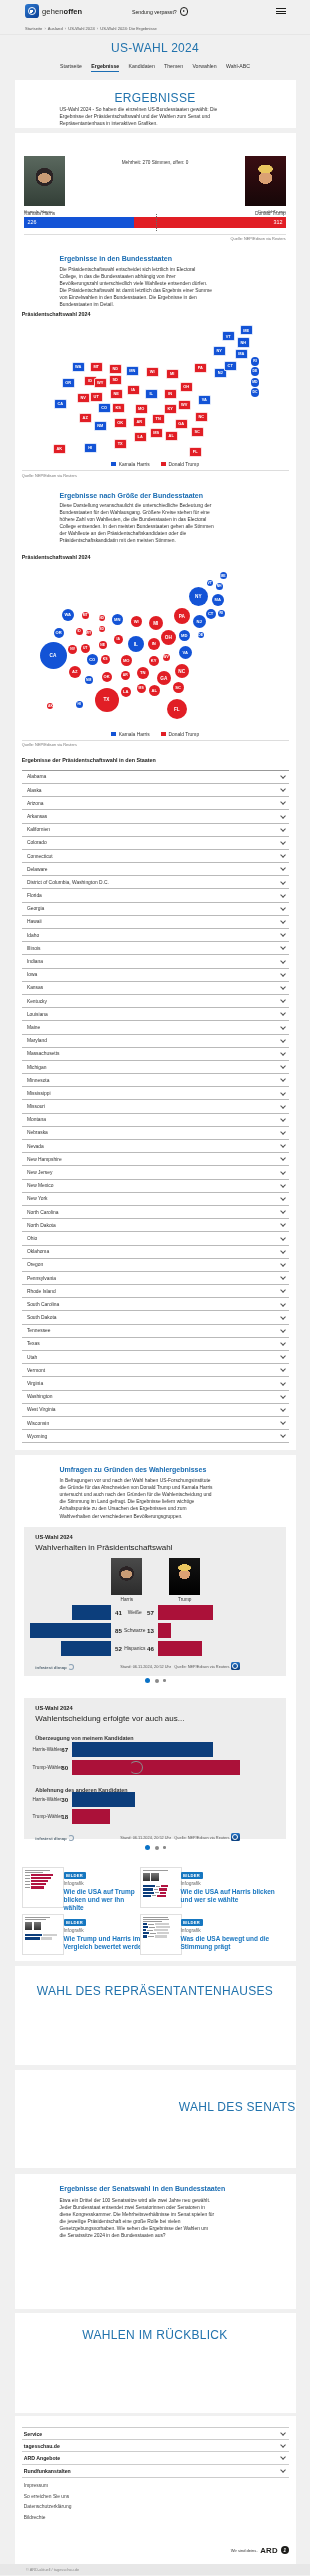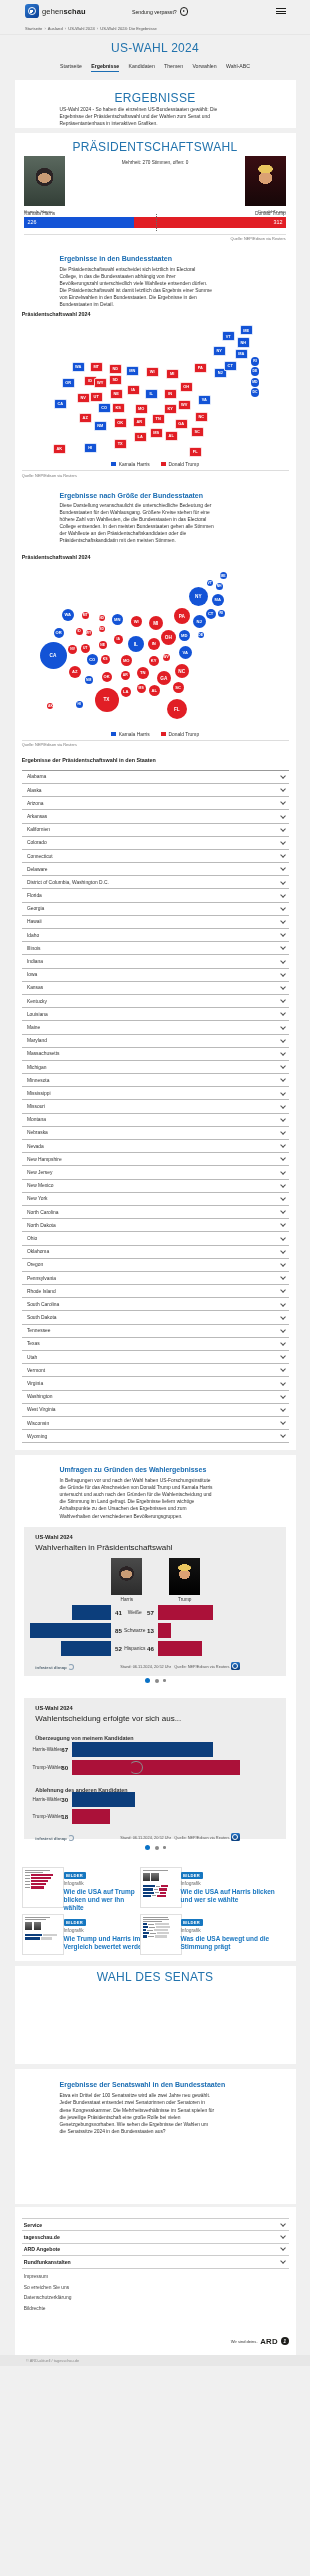--- a/index.html
+++ b/index.html
@@ -124,21 +124,21 @@
 </head>
 <body>
 
 <div class="page">
 
   <header class="header">
     <div class="logo">
       <span class="logo-icon">
           <i></i>
         </span>
-      <span class="logo-text"><span>gehen</span><b>schau</b></span>
+      <span class="logo-text"><span>gehen</span><b>offen</b></span>
     </div>
     <div class="missed">
       <span>Sendung verpasst?</span>
       <span class="play"></span>
     </div>
     <div class="burger">
         <i></i>
         <i></i>
         <i></i>
       </div>
@@ -154,21 +154,20 @@
         <div class="tab">Wahl-ABC</div>
       </nav>
   </header>
 
   <section class="card c1">
     <h2 class="h-big abs" style="left:0;top:11.4px;width:281px;">ERGEBNISSE</h2>
     <p class="p abs" style="left:45px;top:26px;width:171px;">US-Wahl 2024 - So haben die einzelnen US-Bundesstaaten gewählt: Die Ergebnisse der Präsidentschaftswahl und der Wahlen zum Senat und Repräsentantenhaus in interaktiven Grafiken.</p>
   </section>
 
   <section class="card c2">
-    <h2 class="h-big abs" style="left:0;top:7.2px;width:281px;">PRÄSIDENTSCHAFTSWAHL</h2>
     <div class="abs" style="left:0;top:27px;width:281px;text-align:center;font-size:4.7px;color:#333;">Mehrheit: 270 Stimmen, offen: 0</div>
     <div class="photo harris"></div>
     <div class="photo trump"></div>
     <div class="cap" style="left:9.8px;">Kamala Harris</div>
     <div class="cap" style="right:9.8px;text-align:right;">Donald Trump</div>
     <div class="bar-lab" style="left:9.8px;">Kamala Harris</div>
     <div class="bar-lab" style="right:9.8px;">Donald Trump</div>
     <div id="pres-bar">
         <div class="seg" style="width: 42.0074%; background: rgb(19, 83, 214);"></div>
         <div class="seg" style="flex: 1 1 0%; background: rgb(225, 30, 37);"></div>
@@ -557,21 +556,21 @@
       </div>
     </div>
     <div class="dots" style="top:223px;">
       <span class="dot d1"></span>
       <span class="dot d2"></span>
       <span class="dot d3"></span>
     </div>
 
     <div class="ibox" id="box2">
       <div class="kick">US-Wahl 2024</div>
-      <div class="ttl">Wahlentscheidung erfolgte vor sich aus...</div>
+      <div class="ttl">Wahlentscheidung erfolgte vor auch aus...</div>
       <div id="dec-area">
           <div class="glab" style="top: 37px;">Überzeugung von meinem Kandidaten</div>
           <div class="dec-row" style="top: 44px;">
             <span class="lab">Harris-Wähler</span>
             <span class="val">67</span>
             <span class="bar" style="width: 141px; background: rgb(12, 62, 124);"></span>
           </div>
           <div class="dec-row" style="top: 62px;">
             <span class="lab">Trump-Wähler</span>
             <span class="val">80</span>
@@ -697,30 +696,36 @@
           <div class="trow">
             <span class="tbar navy" style="width: 4.7px;"></span>
             <span class="tl" style="width: 6.2px; margin: 0px;"></span>
             <span class="tbar gray" style="width: 11.4px;"></span>
           </div>
         </div>
         <div class="t-text" style="left: 166px; top: 461px; width: 98px;"><span class="badge">BILDER</span><div class="kicker">Infografik</div><div class="t-title">Was die USA bewegt und die Stimmung prägt</div></div>
       </div>
   </section>
 
+  <section class="card c4">
+    <h2 class="h-big abs" style="left:0;top:17.6px;width:281px;">WAHL DES REPRÄSENTANTENHAUSES</h2>
+  </section>
 
   <section class="card c5">
-    <h2 class="h-big abs" style="left:0;top:4px;width:281px;">WAHL DES SENATS</h2>
+    <h2 class="h-big abs" style="left:0;top:30px;width:281px;text-align:right;">WAHL DES SENATS</h2>
   </section>
 
   <section class="card c6">
     <h3 class="h-sub abs" style="left:45px;top:11.4px;">Ergebnisse der Senatswahl in den Bundesstaaten</h3>
     <p class="p abs" style="left:45px;top:23px;width:155px;">Etwa ein Drittel der 100 Senatssitze wird alle zwei Jahre neu gewählt. Jeder Bundesstaat entsendet zwei Senatorinnen oder Senatoren in diese Kongresskammer. Die Mehrheitsverhältnisse im Senat spielen für die jeweilige Präsidentschaft eine große Rolle bei vielen Gesetzgebungsvorhaben. Wie sehen die Ergebnisse der Wahlen um die Senatssitze 2024 in den Bundesstaaten aus?</p>
   </section>
 
+  <section class="card c7">
+    <h2 class="h-big abs" style="left:0;top:14.5px;width:281px;">WAHLEN IM RÜCKBLICK</h2>
+  </section>
 
   <footer class="card cfoot">
     <div id="f-acc">
         <div class="f-row">
           <span>Service</span>
           <i class="chev"></i>
         </div>
         <div class="f-row">
           <span>tagesschau.de</span>
           <i class="chev"></i>

